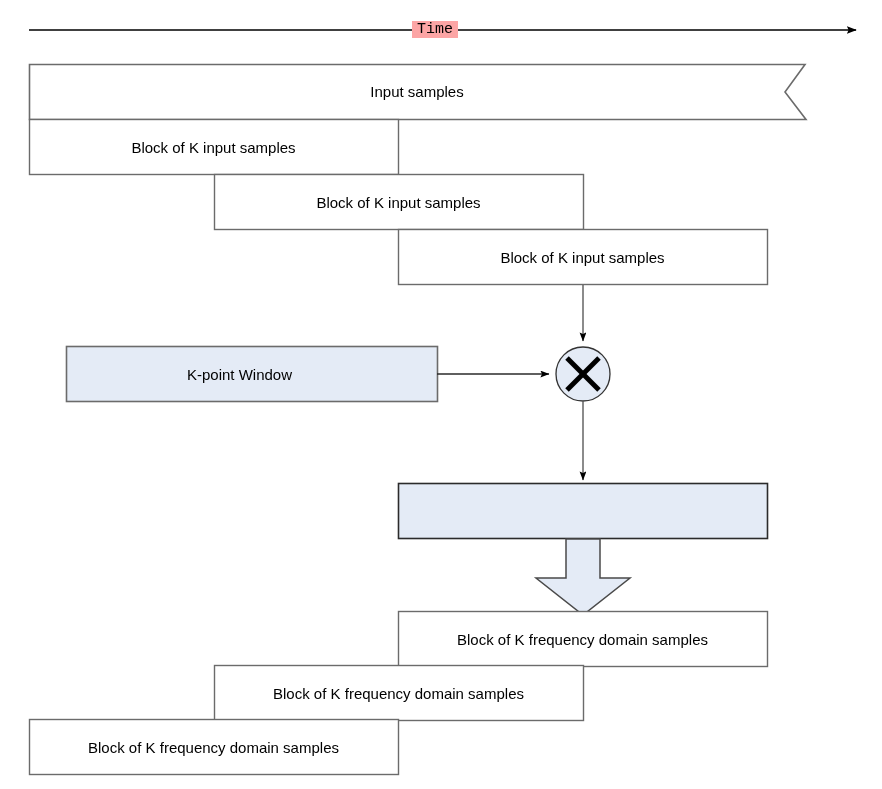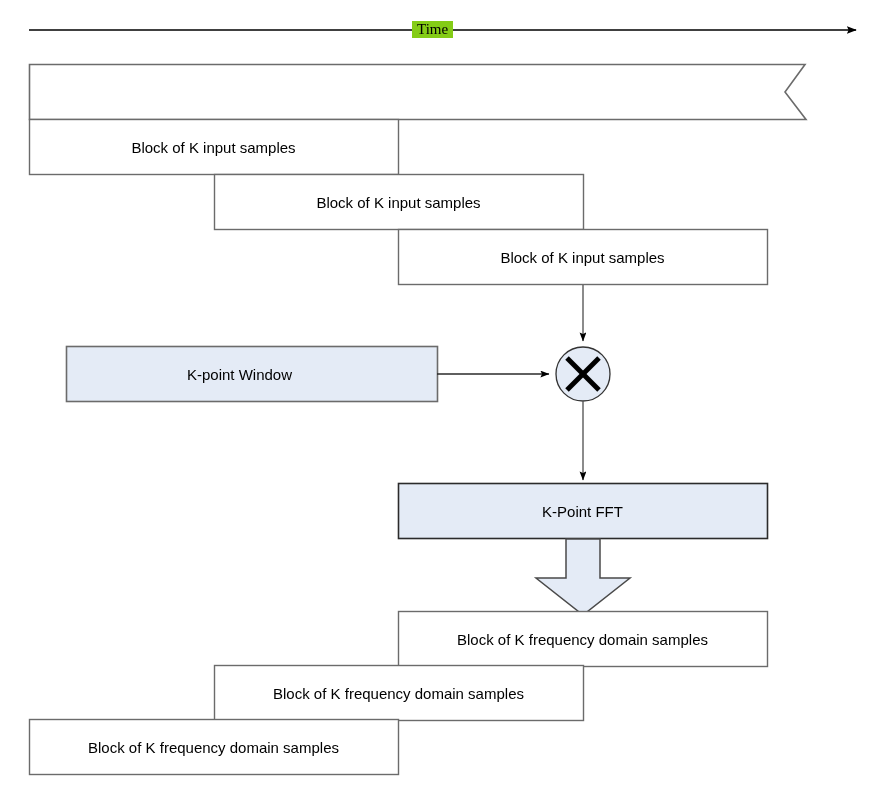--- a/index.html
+++ b/index.html
@@ -33,24 +33,24 @@
     text-align: center;
     font-family: "Liberation Sans", sans-serif;
     font-size: 15px;
     color: #000000;
     line-height: 1.15;
     white-space: nowrap;
     pointer-events: none;
   }
   .axis-label {
     position: absolute;
-    font-family: Liberation Serif, serif;
+    font-family: Liberation Mono, monospace;
     font-size: 15px;
     color: #000000;
-    background: #84cc16;
+    background: #fca5a5;
     padding: 0 5px;
     white-space: nowrap;
   }
 </style>
 </head>
 <body>
 
 <div id="diagram-root">
 
   <svg class="svg-layer" viewBox="0 0 882 789" xmlns="http://www.w3.org/2000/svg">
@@ -109,30 +109,30 @@
 
     <g>
       <rect x="398.5" y="611.5" width="369" height="55" fill="#ffffff" stroke="#6b6b6b" stroke-width="1.4"></rect>
       <rect x="214.5" y="665.5" width="369" height="55" fill="#ffffff" stroke="#6b6b6b" stroke-width="1.4"></rect>
       <rect x="29.5" y="719.5" width="369" height="55" fill="#ffffff" stroke="#6b6b6b" stroke-width="1.4"></rect>
     </g>
   </svg>
 
   <div class="axis-label" style="left:412px; top:21px;">Time</div>
 
+  <div class="node-label" style="left:29px; top:64px; width:776px; height:56px;">Input samples</div>
 
   <div class="node-label" style="left:29px; top:120px; width:369px; height:55px;">Block of K input samples</div>
 
   <div class="node-label" style="left:214px; top:175px; width:369px; height:55px;">Block of K input samples</div>
 
   <div class="node-label" style="left:398px; top:230px; width:369px; height:55px;">Block of K input samples</div>
 
   <div class="node-label" style="left:54px; top:347px; width:371px; height:55px;">K-point Window</div>
 
-  <div class="node-label" style="left:398px; top:484px; width:369px; height:55px;">K-Point FFT</div>
 
   <div class="node-label" style="left:398px; top:612px; width:369px; height:55px;">Block of K frequency domain samples</div>
 
   <div class="node-label" style="left:214px; top:666px; width:369px; height:55px;">Block of K frequency domain samples</div>
 
   <div class="node-label" style="left:29px; top:720px; width:369px; height:55px;">Block of K frequency domain samples</div>
 
 </div>
 
 </body></html>

